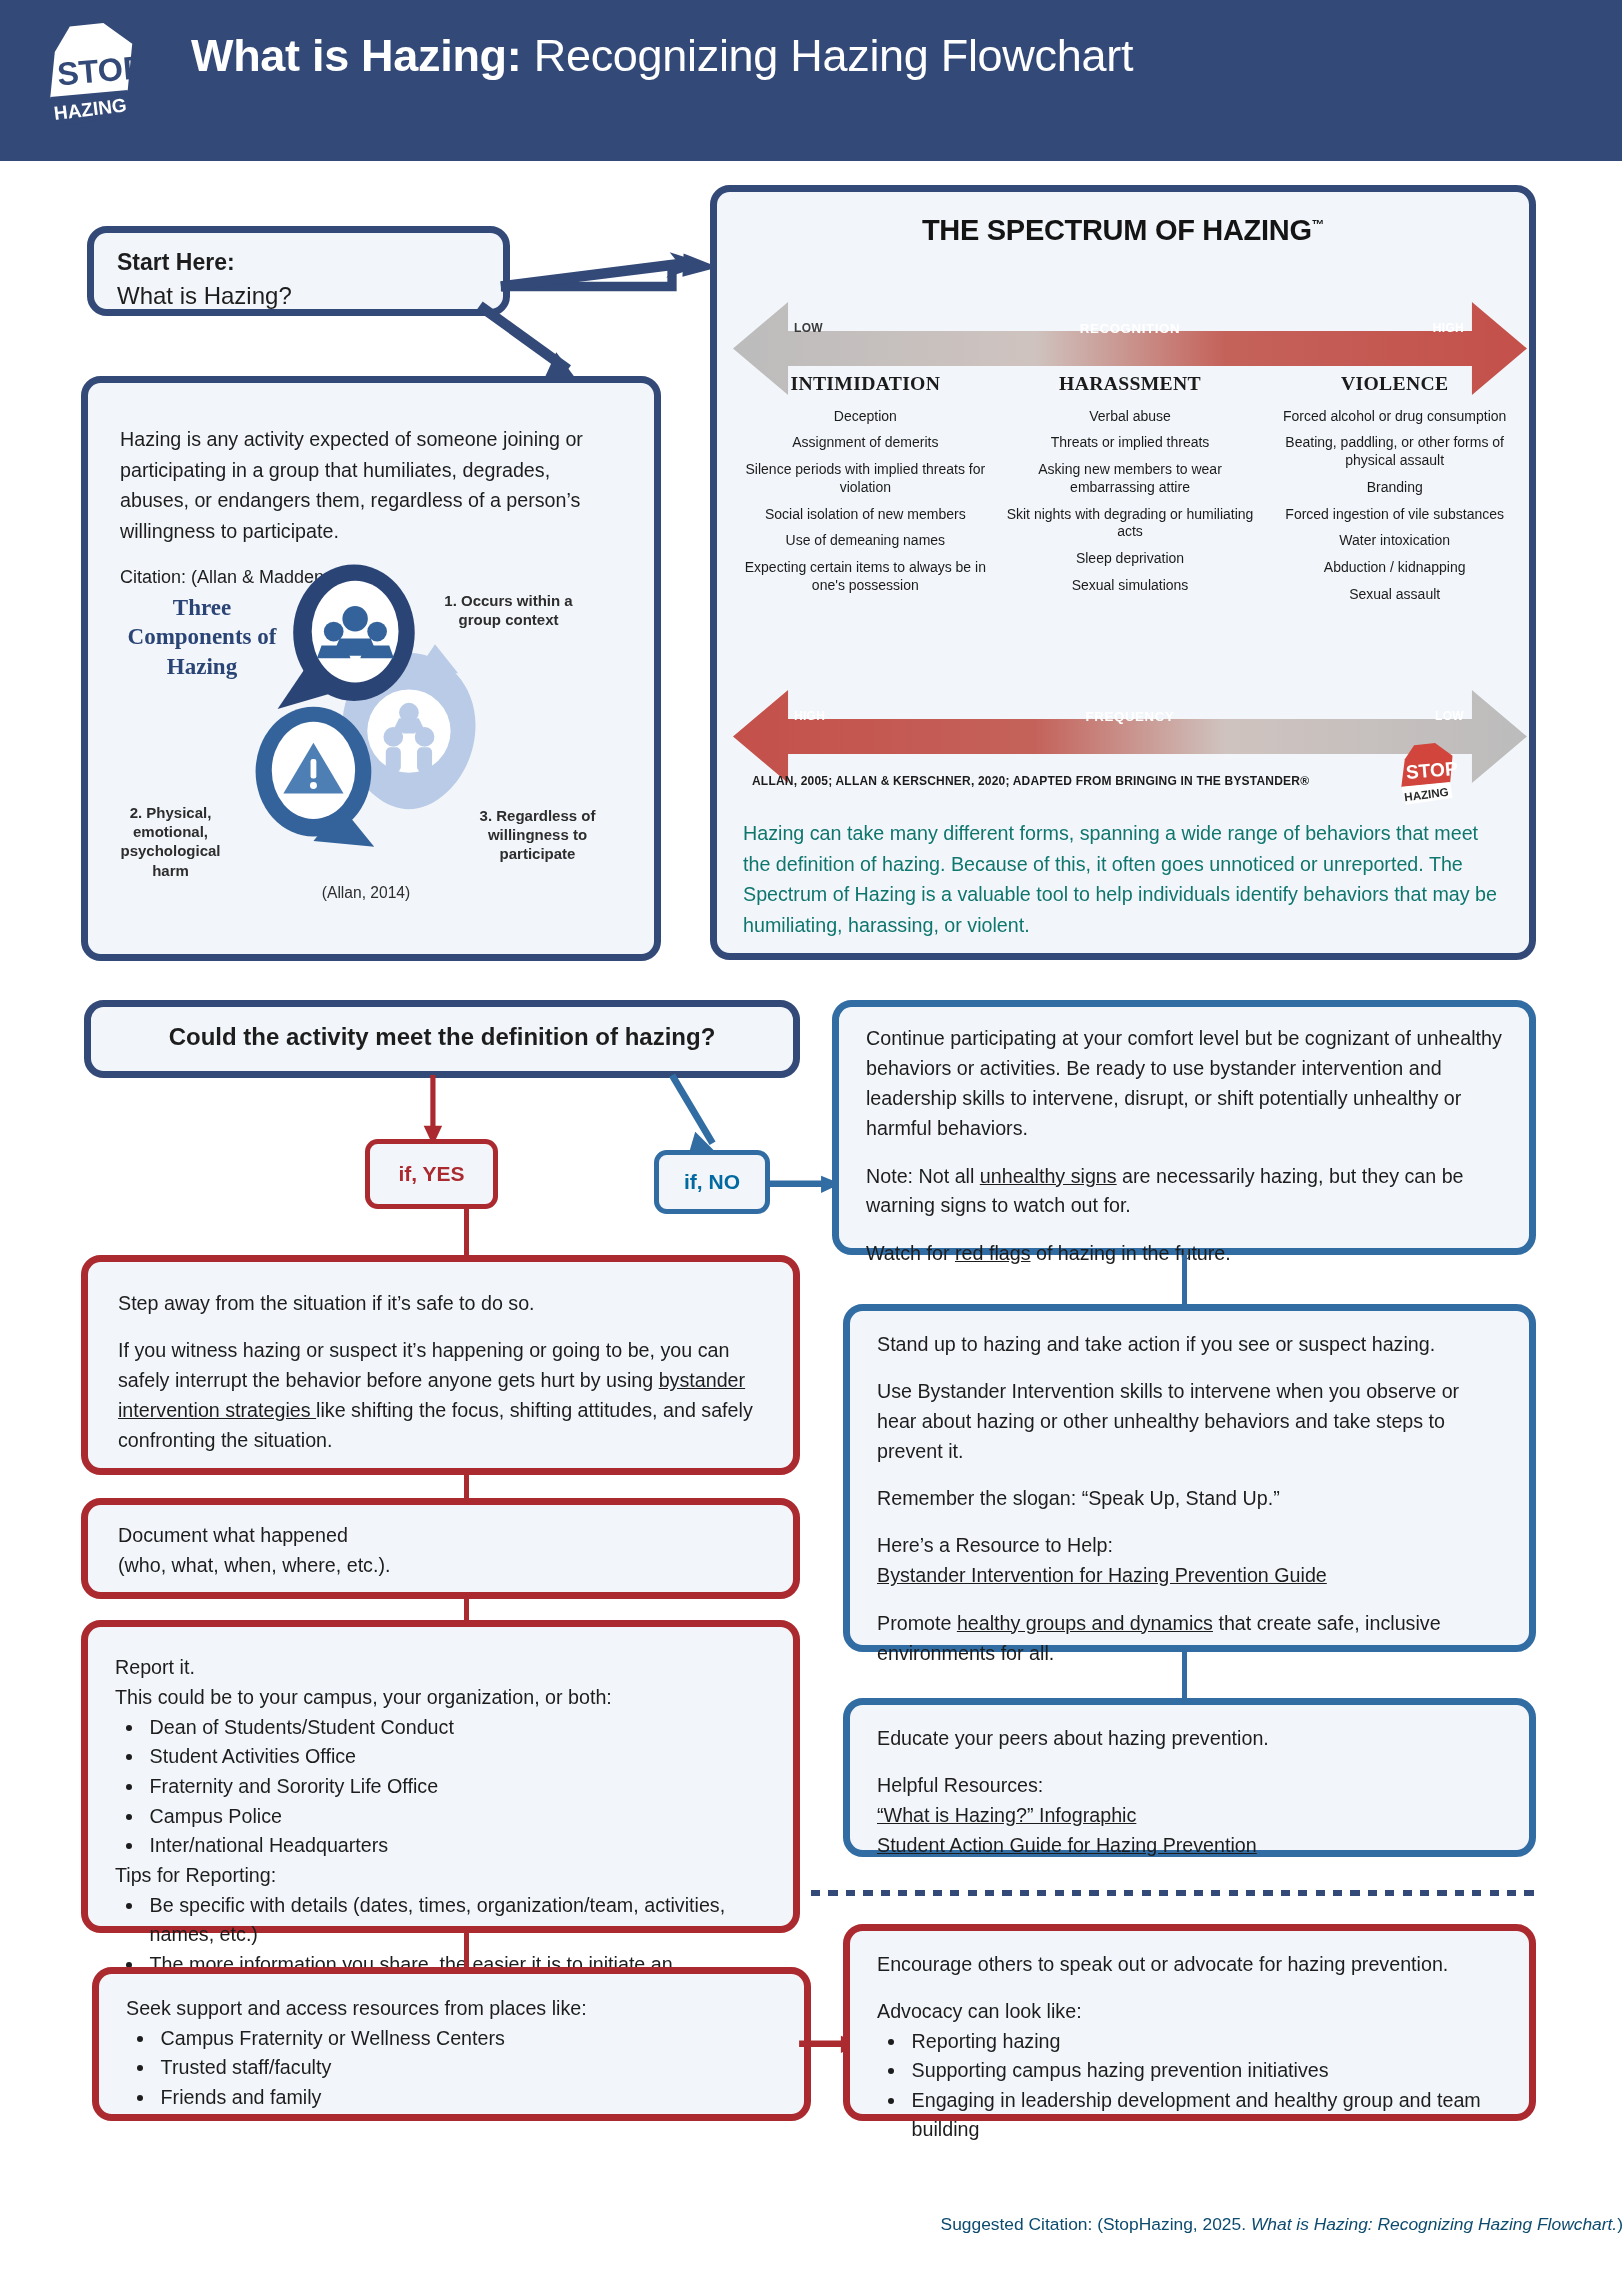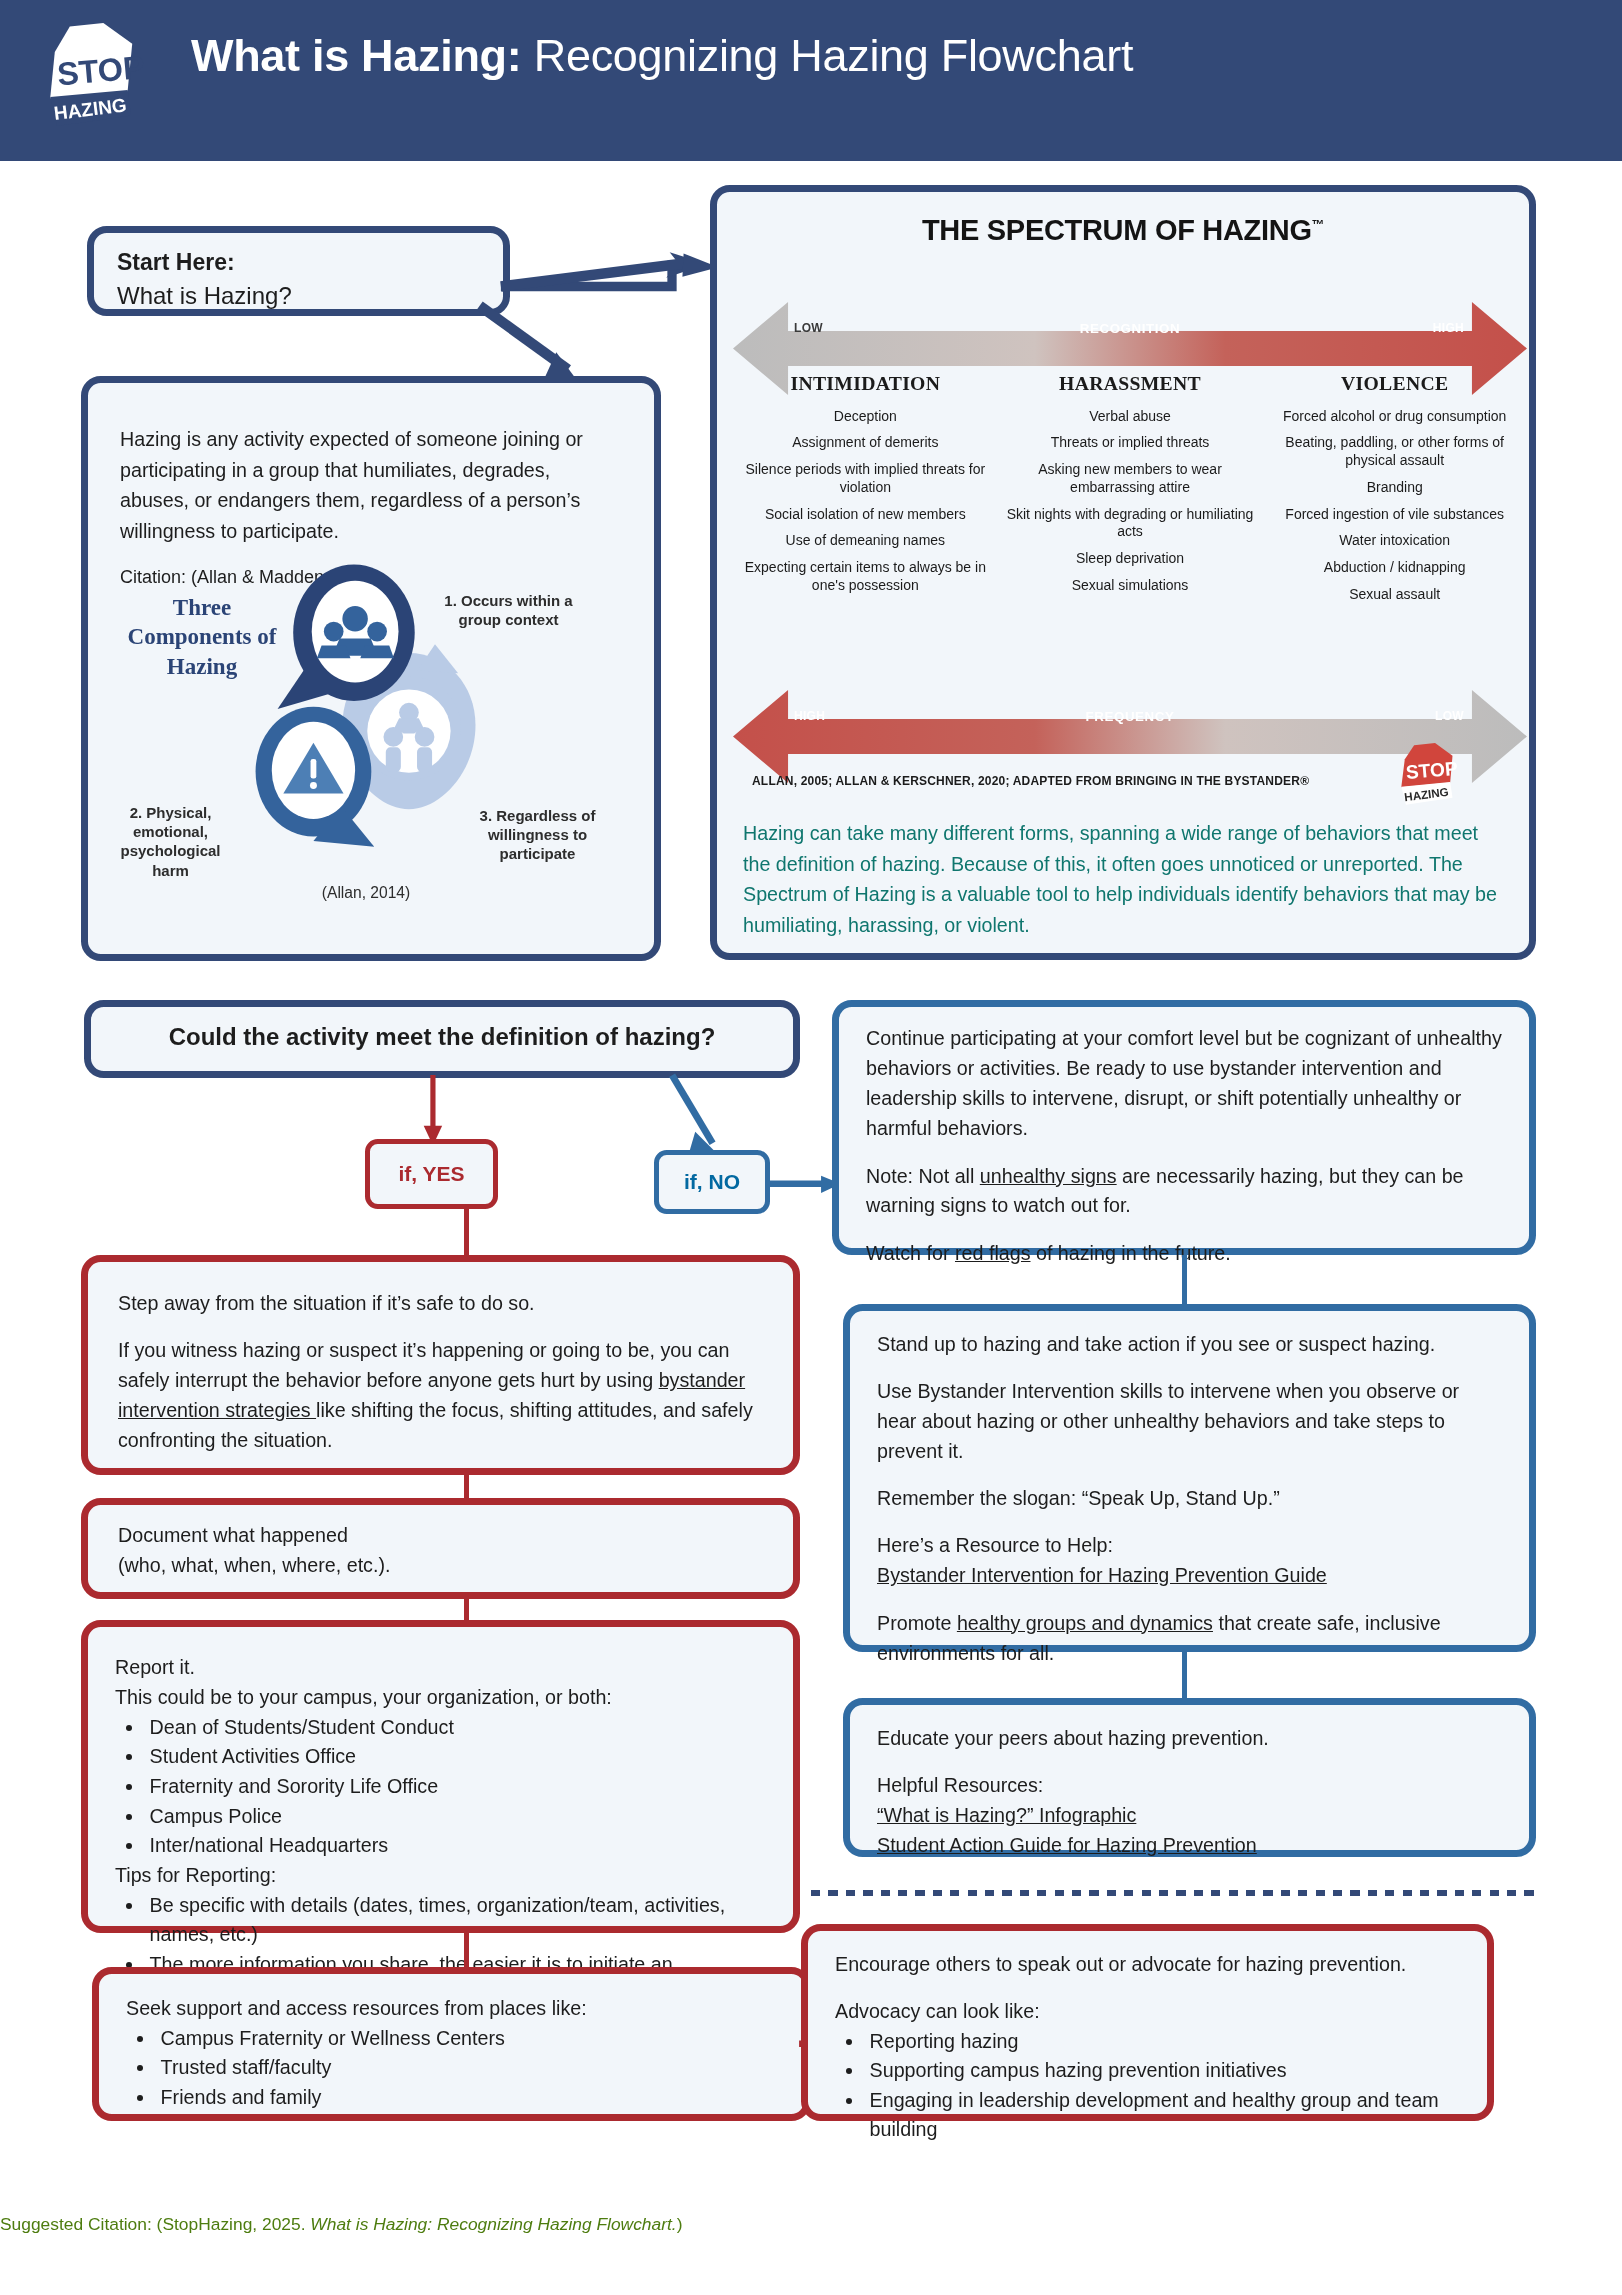--- a/index.html
+++ b/index.html
@@ -135,35 +135,35 @@
   
   #red1 { left: 81px; top: 1255px; width: 719px; height: 220px; }
   #red2 { left: 81px; top: 1498px; width: 719px; height: 101px; }
   #red3 { left: 81px; top: 1620px; width: 719px; height: 313px; }
   #red4 { left: 92px; top: 1967px; width: 719px; height: 154px; }
 
   
   #blue1 { left: 832px; top: 1000px; width: 704px; height: 255px; }
   #blue2 { left: 843px; top: 1304px; width: 693px; height: 348px; }
   #blue3 { left: 843px; top: 1698px; width: 693px; height: 159px; }
-  #red5  { left: 801px; top: 1924px; width: 693px; height: 197px; }
+  #red5  { left: 843px; top: 1924px; width: 693px; height: 197px; }
 
   
   .conn { position: absolute; background: #ab2a2f; }
   .conn.blue { background: #316ca3; }
 
   .dotted-div {
     position: absolute; left: 811px; top: 1890px; width: 730px; height: 5.8px;
     background-image: repeating-linear-gradient(to right, #334977 0 9.3px, transparent 9.3px 17.4px);
   }
 
   
   .footer {
     position: absolute; left: 0; top: 2214px; width: 1623px;
-    text-align: left; font-size: 17.4px; color: #4d7c0f;
+    text-align: right; font-size: 17.4px; color: #0c4a6e;
   }
   .footer i { font-style: italic; }
 
   svg { display: block; overflow: visible; }
 </style>
 </head>
 <body>
 
 <div class="header">
   <div class="logo-wrap">

